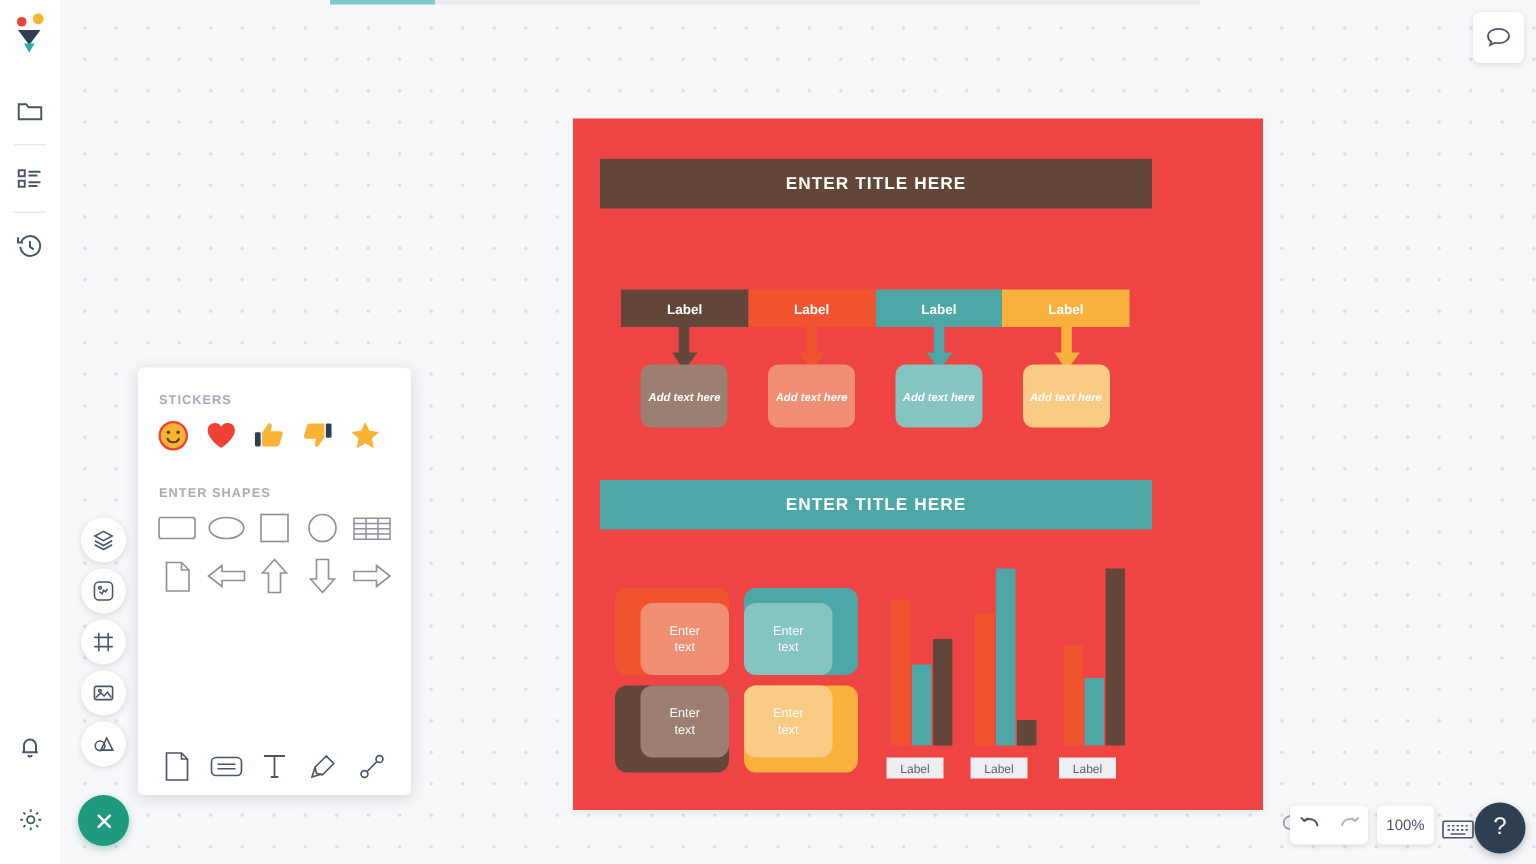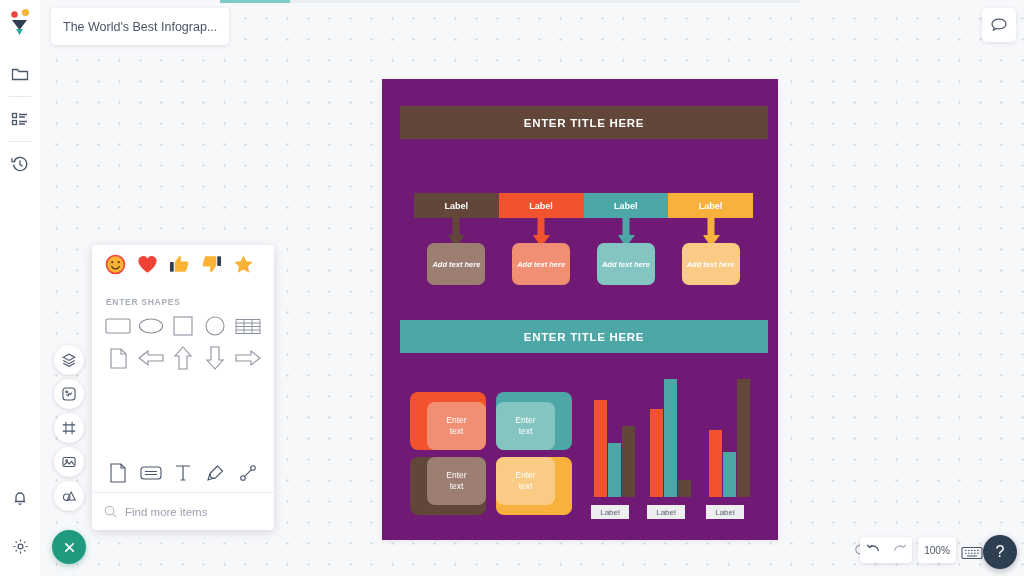--- a/index.html
+++ b/index.html
@@ -105,22 +105,22 @@
     margin-top:auto; margin-bottom:6px;
   }
   .pop-search{
     border-top:1px solid #eceef2; height:38px; display:flex; align-items:center;
     padding-left:12px; gap:8px;
   }
   .pop-search span{ font-size:11.5px; color:#9aa1ad; }
 
   
   .page{
-    position:absolute; left:382px; top:79px; width:396px; height:461px;
-    background:#701a75; box-shadow:0 1px 5px rgba(40,50,70,.10); z-index:10;
+    position:absolute; left:382px; top:79px; width:460px; height:461px;
+    background:#ef4444; box-shadow:0 1px 5px rgba(40,50,70,.10); z-index:10;
   }
   .title-bar{
     position:absolute; left:18px; width:368px; height:33px;
     display:flex; align-items:center; justify-content:center;
     color:#fff; font-size:11.5px; font-weight:bold; letter-spacing:.7px;
   }
   #title1{ top:27px; background:#614639; }
   #title2{ top:241px; background:#4da7a6; }
 
   
@@ -235,23 +235,20 @@
       </div>
       <div class="rail-btn">
         <svg class="ico" width="17" height="17" viewBox="0 0 18 18" fill="none" stroke="#49566b" stroke-width="1.3">
           <circle cx="9" cy="9" r="2.6"></circle>
           <path d="M9 1.6v2M9 14.4v2M1.6 9h2M14.4 9h2M3.8 3.8l1.4 1.4M12.8 12.8l1.4 1.4M14.2 3.8l-1.4 1.4M5.2 12.8l-1.4 1.4"></path>
         </svg>
       </div>
     </div>
   </div>
 
-  <div class="doc-title">
-    <input type="text" value="The World's Best Infograp..." placeholder="Untitled document" style="">
-  </div>
 
   <div class="comment-btn">
     <svg width="18" height="16" viewBox="0 0 18 16" fill="none" stroke="#4b5566" stroke-width="1.2">
       <path d="M9 2.2c3.9 0 7 2.1 7 4.8s-3.1 4.8-7 4.8c-.8 0-1.6-.1-2.3-.3L3.4 13l.8-2.2C2.8 9.9 2 8.5 2 7c0-2.7 3.1-4.8 7-4.8z"></path>
     </svg>
   </div>
 
   <div class="tool-stack">
     <div class="tool-btn">
       <svg width="16" height="16" viewBox="0 0 18 18" fill="none" stroke="#49566b" stroke-width="1.2">
@@ -287,20 +284,21 @@
     </div>
   </div>
 
   <div class="close-btn">
     <svg width="13" height="13" viewBox="0 0 14 14" stroke="#fff" stroke-width="1.8" stroke-linecap="round">
       <path d="M3 3l8 8M11 3l-8 8"></path>
     </svg>
   </div>
 
   <div class="popover">
+    <div class="pop-section-title">STICKERS</div>
     <div class="sticker-row">
       <div class="sticker">
         <svg width="21" height="21" viewBox="0 0 22 22">
             <circle cx="11" cy="11" r="9.5" fill="#f9b233" stroke="#ef4136" stroke-width="1.6"></circle>
             <circle cx="7.6" cy="8.6" r="1.2" fill="#5a3a1a"></circle>
             <circle cx="14.4" cy="8.6" r="1.2" fill="#5a3a1a"></circle>
             <path d="M7 13.2a4.6 4.6 0 0 0 8 0" fill="none" stroke="#5a3a1a" stroke-width="1.4" stroke-linecap="round"></path>
           </svg>
       </div>
       <div class="sticker">
@@ -411,27 +409,20 @@
         </div>
       <div class="shape-cell">
         <svg width="18" height="18" viewBox="0 0 18 18" fill="none" stroke="#49566b" stroke-width="1.1">
             <circle cx="4" cy="14" r="2.3"></circle>
             <circle cx="14" cy="4" r="2.3"></circle>
             <path d="M5.8 12.2 12.2 5.8"></path>
           </svg>
         </div>
     </div>
 
-    <div class="pop-search">
-      <svg width="13" height="13" viewBox="0 0 14 14" fill="none" stroke="#b4b9c3" stroke-width="1.2">
-          <circle cx="6" cy="6" r="4.6"></circle>
-          <path d="M9.4 9.4 13 13"></path>
-        </svg>
-      <span>Find more items</span>
-    </div>
   </div>
 
   <div class="page">
 
     <div class="title-bar" id="title1">ENTER TITLE HERE</div>
 
     <div class="label-strip">
       <div class="label-cell" style="background:#614639">Label</div>
       <div class="label-cell" style="background:#f0532e">Label</div>
       <div class="label-cell" style="background:#4da7a6">Label</div>

